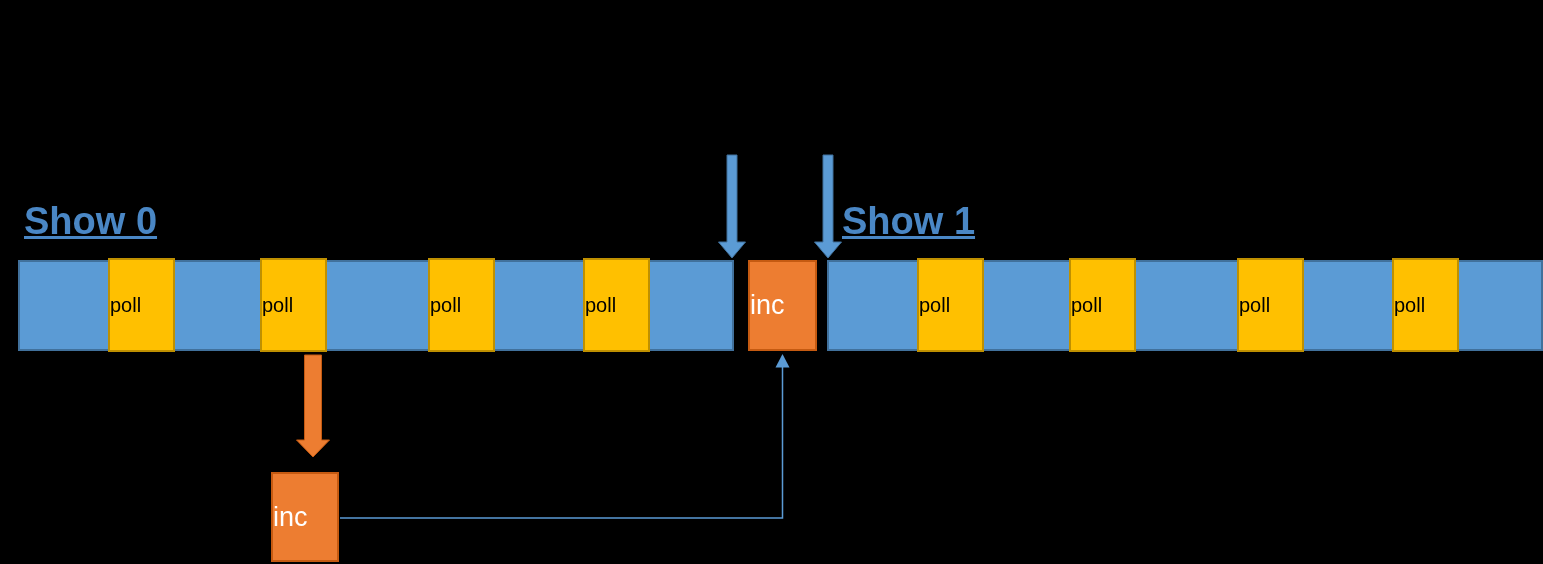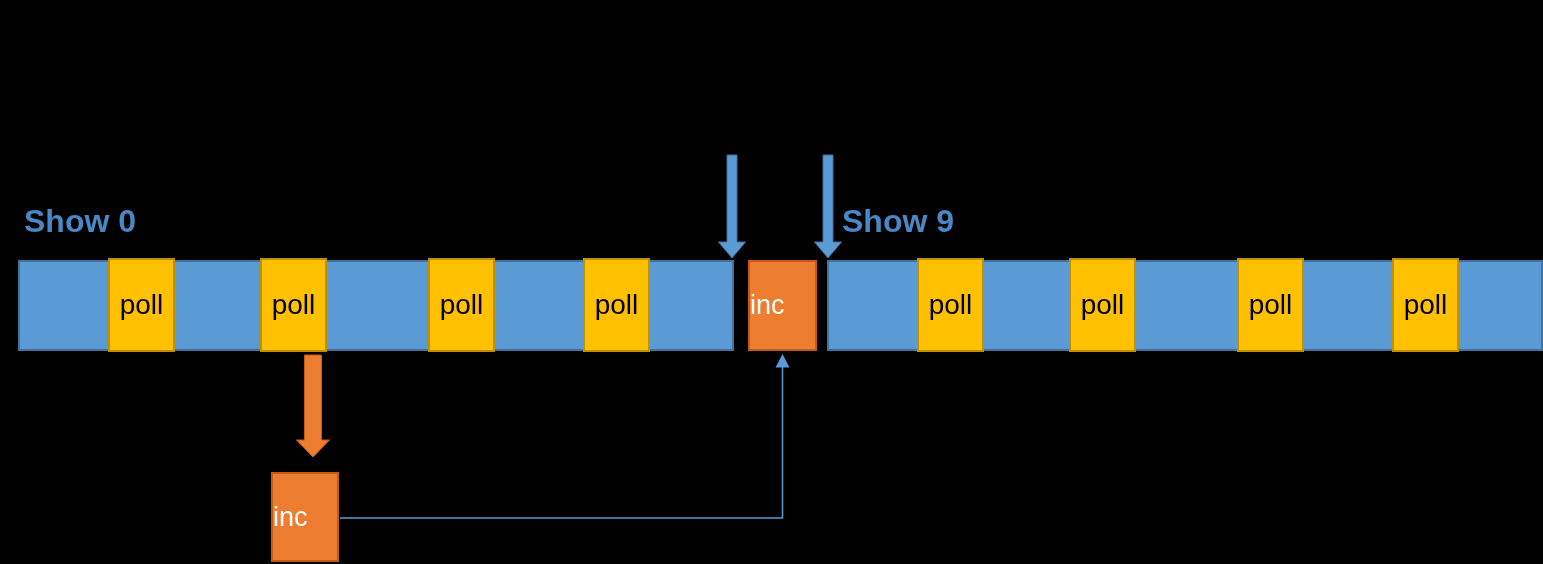--- a/index.html
+++ b/index.html
@@ -10,59 +10,60 @@
     --poll-text:#000000; --inc-text:#FFFFFF;
   }
   html,body{margin:0;padding:0;background:#000;}
   .canvas{
     position:relative; width:1543px; height:564px; overflow:hidden;
     background:var(--background);
     font-family:"Liberation Sans", sans-serif;
   }
   .show-label{
     position:absolute; top:197px; height:48px; line-height:48px;
-    font-size:32px; font-weight:700; color:var(--label-color);
+    font-size:38px; font-weight:700; color:var(--label-color);
     white-space:nowrap;
+    text-decoration:underline;
   }
   .show0{left:24px;}
   .show1{left:842px;}
   .overlay{position:absolute; left:0; top:0; width:1543px; height:564px; pointer-events:none;}
   .blue-arrow{fill:var(--bar-fill); stroke:var(--bar-border); stroke-width:1;}
   .orange-arrow{fill:var(--inc-fill); stroke:var(--inc-border); stroke-width:1;}
   .connector{fill:none; stroke:var(--connector-color); stroke-width:1.5;}
   .connector-head{fill:var(--connector-color); stroke:none;}
   .bar{
     position:absolute; top:260px; height:91px; box-sizing:border-box;
     background:var(--bar-fill); border:2px solid var(--bar-border);
   }
   .bar1{left:18px; width:716px;}
   .bar2{left:827px; width:716px;}
   .poll{
     position:absolute; top:-4px; height:94px; width:67px; box-sizing:border-box;
     background:var(--poll-fill); border:2px solid var(--poll-border);
-    display:flex; align-items:center; justify-content:center;
-    font-size:28px; color:var(--poll-text);
+    display:flex; align-items:center; 
+    font-size:20px; color:var(--poll-text);
   }
   .p1{left:88px;} .p2{left:240px;} .p3{left:408px;} .p4{left:563px;}
   .inc{
     position:absolute; box-sizing:border-box;
     background:var(--inc-fill); border:2px solid var(--inc-border);
     display:flex; align-items:center; justify-content:flex-start;
     font-size:27px; color:var(--inc-text);
   }
   .inc-main{left:748px; top:260px; width:69px; height:91px;}
   .inc-detached{left:271px; top:472px; width:68px; height:90px;}
 </style>
 </head>
 <body>
 
 <div class="canvas">
 
   <div class="show-label show0">Show 0</div>
-  <div class="show-label show1">Show 9</div>
+  <div class="show-label show1">Show 1</div>
 
   <svg class="overlay" width="1543" height="564" viewBox="0 0 1543 564">
     <polygon class="blue-arrow" points="727,155 737,155 737,242 745.5,242 732,258 718.5,242 727,242"></polygon>
     <polygon class="blue-arrow" points="823,155 833,155 833,242 841.5,242 828,258 814.5,242 823,242"></polygon>
     <polygon class="orange-arrow" points="304.5,355 321.5,355 321.5,440 329.5,440 313,457 296.5,440 304.5,440"></polygon>
     <path class="connector" d="M340,518 H782.5 V367"></path>
     <polygon class="connector-head" points="782.5,354 775.5,367.5 789.5,367.5"></polygon>
   </svg>
 
   <div class="bar bar1">

